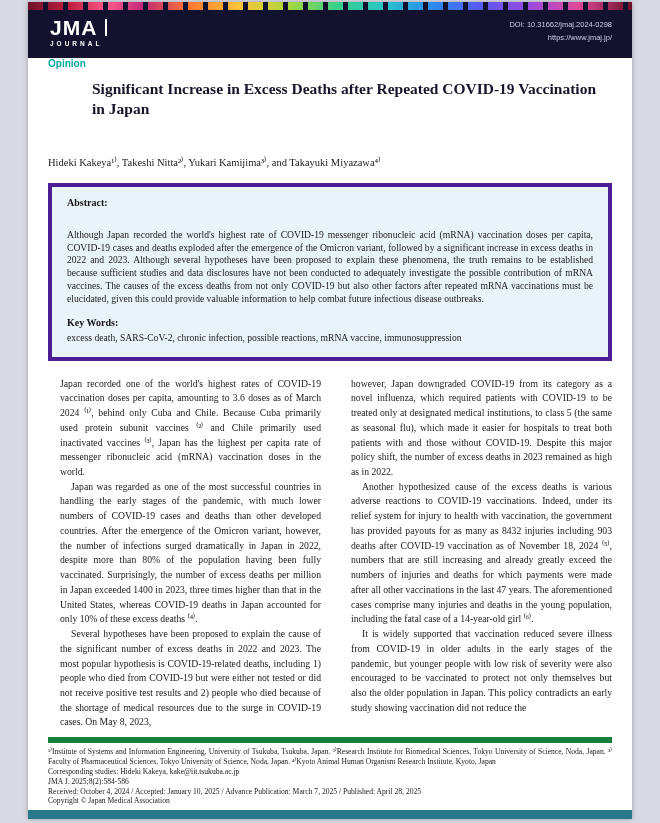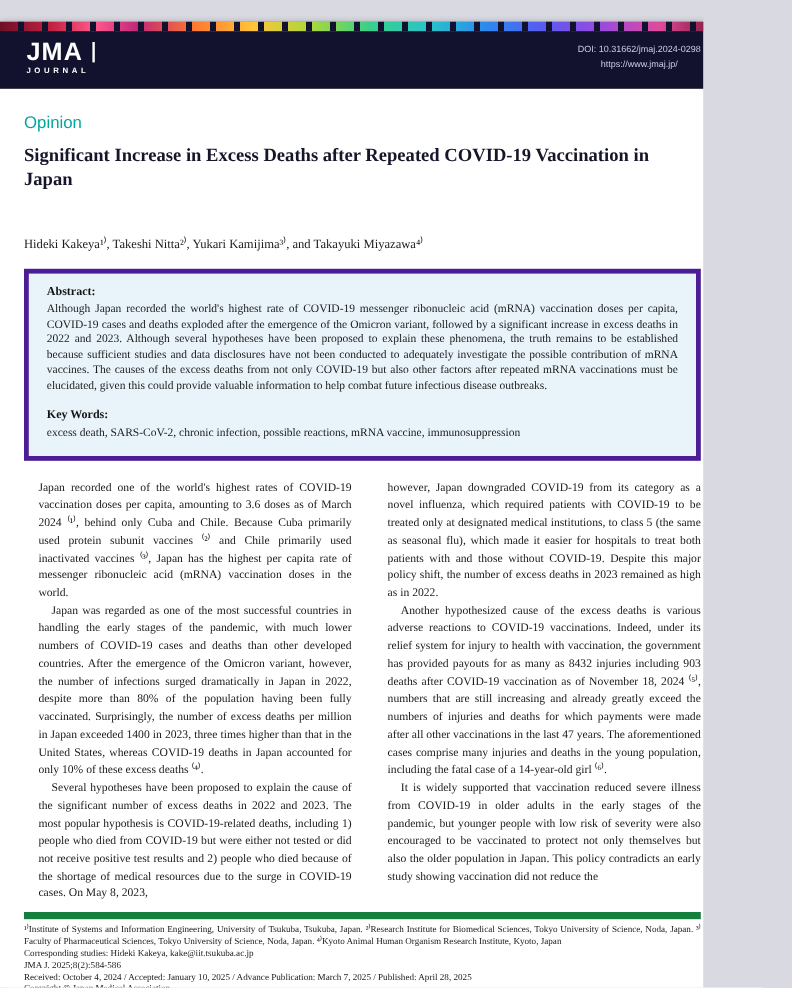--- a/index.html
+++ b/index.html
@@ -1,18 +1,18 @@
 <!DOCTYPE html>
 <html><head>
 <meta charset="utf-8">
 <style>
   * { box-sizing: border-box; margin: 0; padding: 0; }
   html, body { width: 660px; height: 823px; }
   body { background: #d9dae1; font-family: "Liberation Serif", serif; }
-  .canvas { width: 586px; height: 823px; padding-top: 18px; overflow: hidden; }
+  .canvas { width: 660px; height: 823px; padding-top: 2px; overflow: hidden; }
   .page {
     width: 604px; height: 817px; margin: 0 auto; position: relative;
     background: #ffffff; overflow: hidden;
     box-shadow: 0 0 5px rgba(40,40,60,0.35);
   }
 
   
   .banner { height: 56px; background: #12122e; position: relative; }
   .stripes {
     position: absolute; top: 0; left: 0; right: 0; height: 8px;
@@ -27,46 +27,45 @@
   .banner-row {
     display: flex; justify-content: space-between; align-items: flex-start;
     padding: 15px 20px 0 22px;
   }
   .logo { color: #ffffff; font-family: "Liberation Sans", sans-serif; line-height: 1; }
   .logo-main { display: flex; align-items: center; }
   .logo-jma { font-size: 21px; font-weight: bold; letter-spacing: 1px; }
   .logo-divider { display: inline-block; width: 2px; height: 17px; background: #ffffff; margin-left: 8px; }
   .logo-sub { font-size: 6.5px; letter-spacing: 3px; margin-top: 3px; font-weight: bold; }
   .doi-block {
-    text-align: center; color: #c9cde2;
+    text-align: right; color: #c9cde2;
     font-family: "Liberation Sans", sans-serif; font-size: 7.5px; line-height: 1.7;
     padding-top: 2px;
   }
   .journal-url { color: #c9cde2; }
 
   
   .content { padding: 0 20px; }
   .section-label {
-    margin-top: 20px;
-    font-family: "Liberation Sans", sans-serif; font-weight: normal;
-    font-size: 14px; color: #00a79d;
+    font-family: "Liberation Sans", sans-serif; font-weight: bold;
+    font-size: 10px; color: #00a79d;
   }
   .title {
     margin-top: 10px; font-size: 15.5px; font-weight: bold;
-    color: #16162a; line-height: 1.28; max-width: 560px;
+    color: #16162a; line-height: 1.28; max-width: 560px; margin-left: 44px;
   }
   .authors { margin-top: 36px; font-size: 10.5px; color: #1c1c1c; }
 
   .abstract-box {
     margin-top: 14px; background: #e9f3fa; border: 4px solid #4c1d95;
     padding: 10px 15px 12px;
   }
   .abs-heading { font-weight: bold; font-size: 10px; color: #141414; }
   .abs-text {
-    margin-top: 3px; font-size: 9.6px; line-height: 1.34;
+    margin-top: 21px; font-size: 9.6px; line-height: 1.34;
     text-align: justify; color: #1c1c1c;
   }
   .kw { margin-top: 11px; }
   .kw-text { margin-top: 4px; }
 
   .columns { display: flex; gap: 18px; margin-top: 16px; }
   .col {
     flex: 1 1 0; font-size: 9.7px; line-height: 1.52;
     text-align: justify; color: #1a1a1a; margin-left: 12px;
   }

